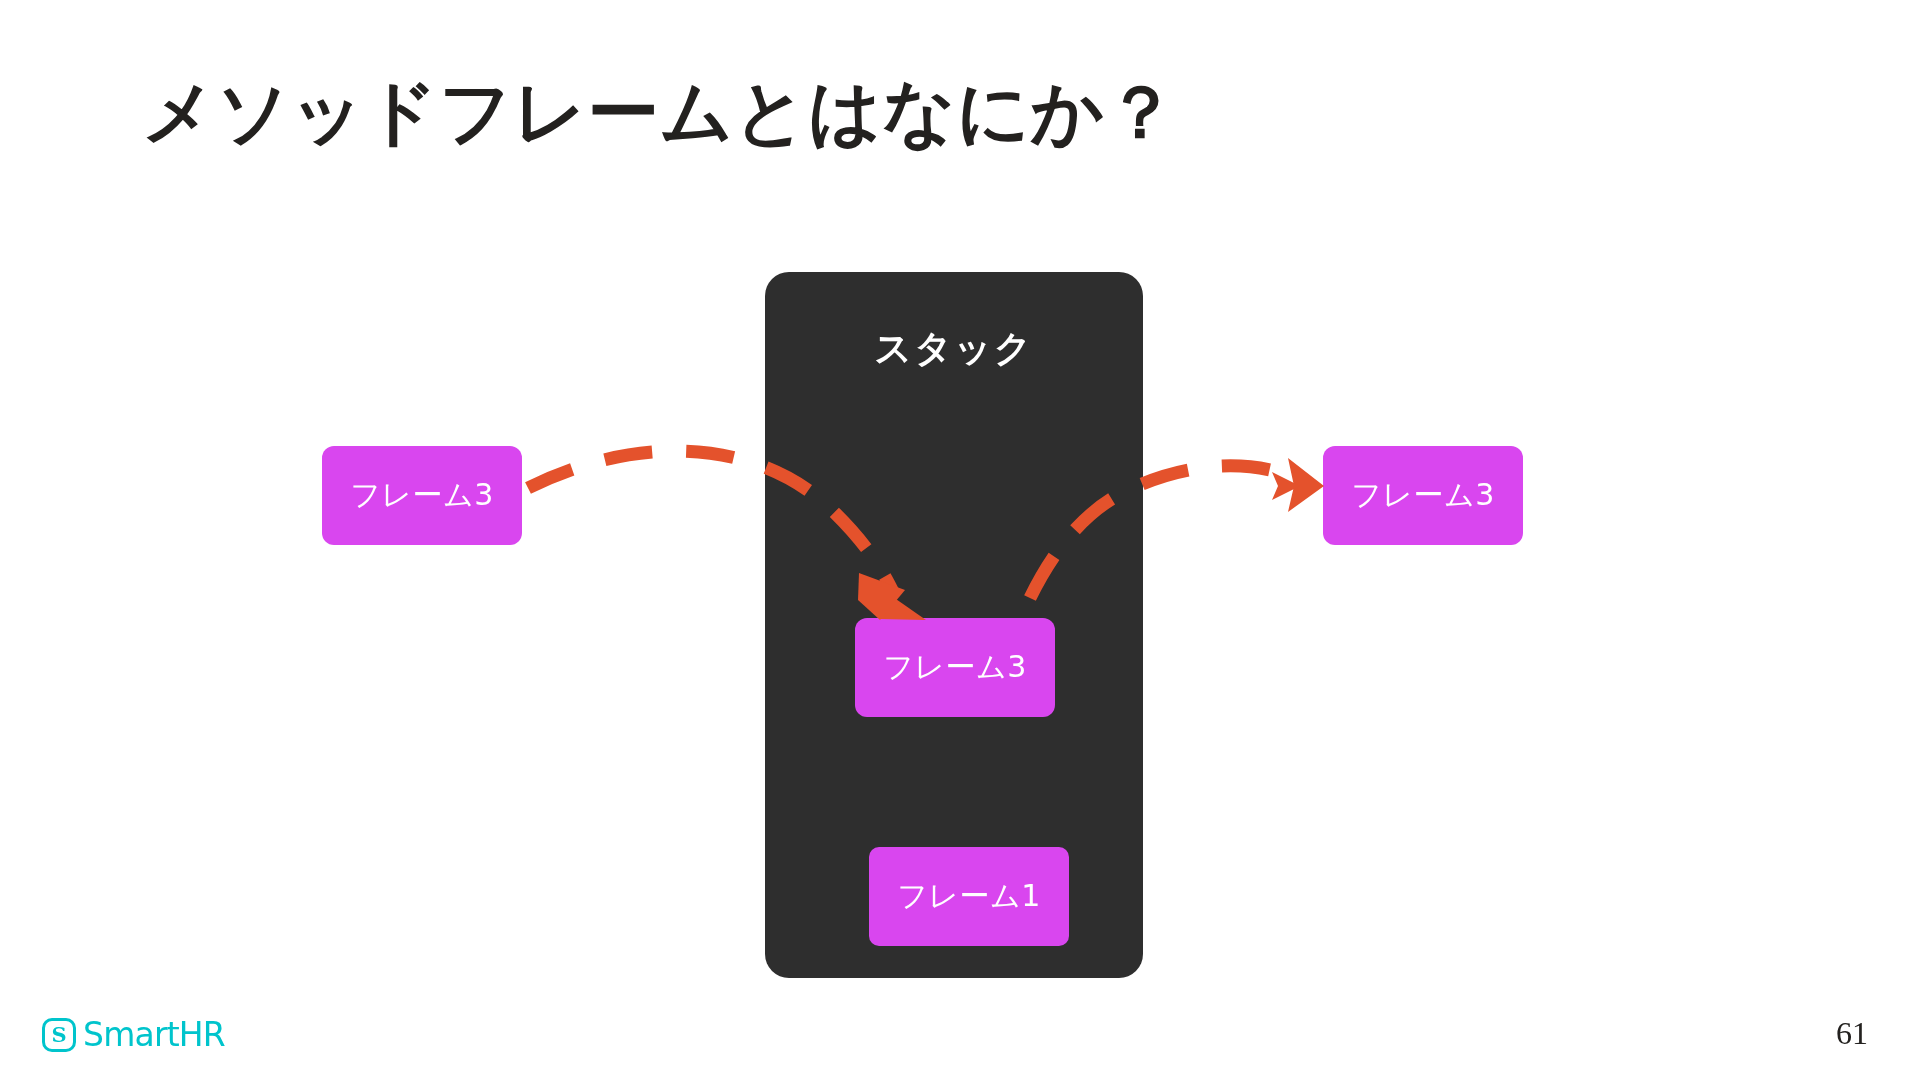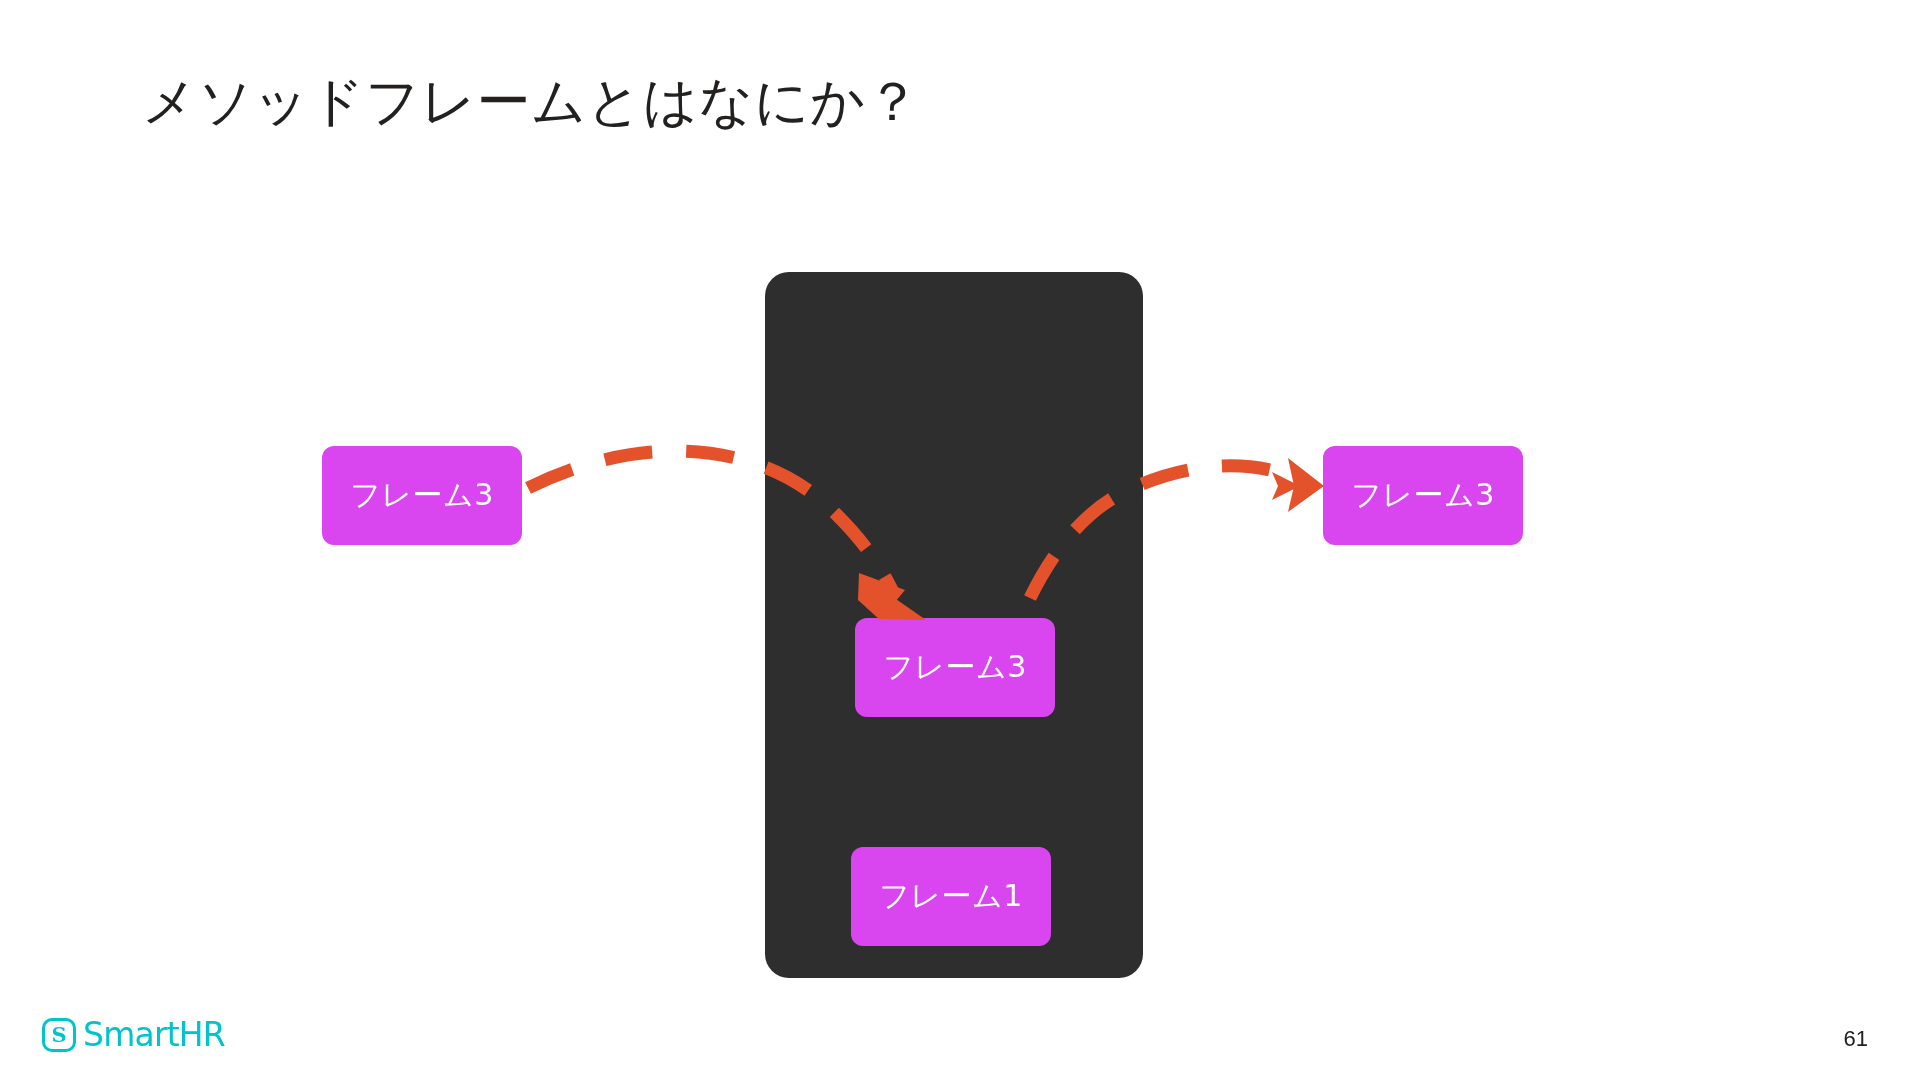--- a/index.html
+++ b/index.html
@@ -22,23 +22,23 @@
     width: 1920px;
     height: 1080px;
     background: #ffffff;
   }
 
   
   .slide-title {
     position: absolute;
     left: 142px;
     top: 70px;
-    font-size: 54px;
+    font-size: 72px;
     line-height: 1.18;
-    font-weight: 400;
+    font-weight: 700;
     color: #23211F;
     letter-spacing: 0.5px;
     white-space: nowrap;
   }
 
   
   .stack-panel {
     position: absolute;
     left: 765px;
     top: 272px;
@@ -72,21 +72,21 @@
     display: flex;
     align-items: center;
     justify-content: center;
     letter-spacing: 0.5px;
     box-sizing: border-box;
   }
 
   
   .chip-stack-3 { left: 90px; top: 346px; }
   .chip-stack-2 { left: 90px; top: 460px; }
-  .chip-stack-1 { left: 86px; top: 575px; }
+  .chip-stack-1 { left: 104px; top: 575px; border-radius: 10px; }
 
   
   .chip-left  { left: 322px;  top: 446px; }
   .chip-right { left: 1323px; top: 446px; }
 
   
   .arrow-layer {
     position: absolute;
     left: 0;
     top: 0;
@@ -123,34 +123,35 @@
     color: #00C4CC;
     font-size: 33px;
     font-weight: 400;
     letter-spacing: -0.8px;
   }
   .page-number {
     position: absolute;
     right: 52px;
     bottom: 28px;
     color: #23211F;
-    font-size: 22px;
+    font-size: 32px;
     font-weight: 400;
-    font-family: Liberation Sans, sans-serif;
+    font-family: Liberation Serif, serif;
     text-align: center;
   }
 </style>
 </head>
 <body>
 
 <div id="slide">
 
   <div class="slide-title">メソッドフレームとはなにか？</div>
 
   <div class="stack-panel">
+    <div class="stack-panel-label">スタック</div>
 
     <div class="frame-chip chip-stack-3">フレーム3</div>
 
 
     <div class="frame-chip chip-stack-1">フレーム1</div>
   </div>
 
   <div class="frame-chip chip-left">フレーム3</div>
 
   <div class="frame-chip chip-right">フレーム3</div>

